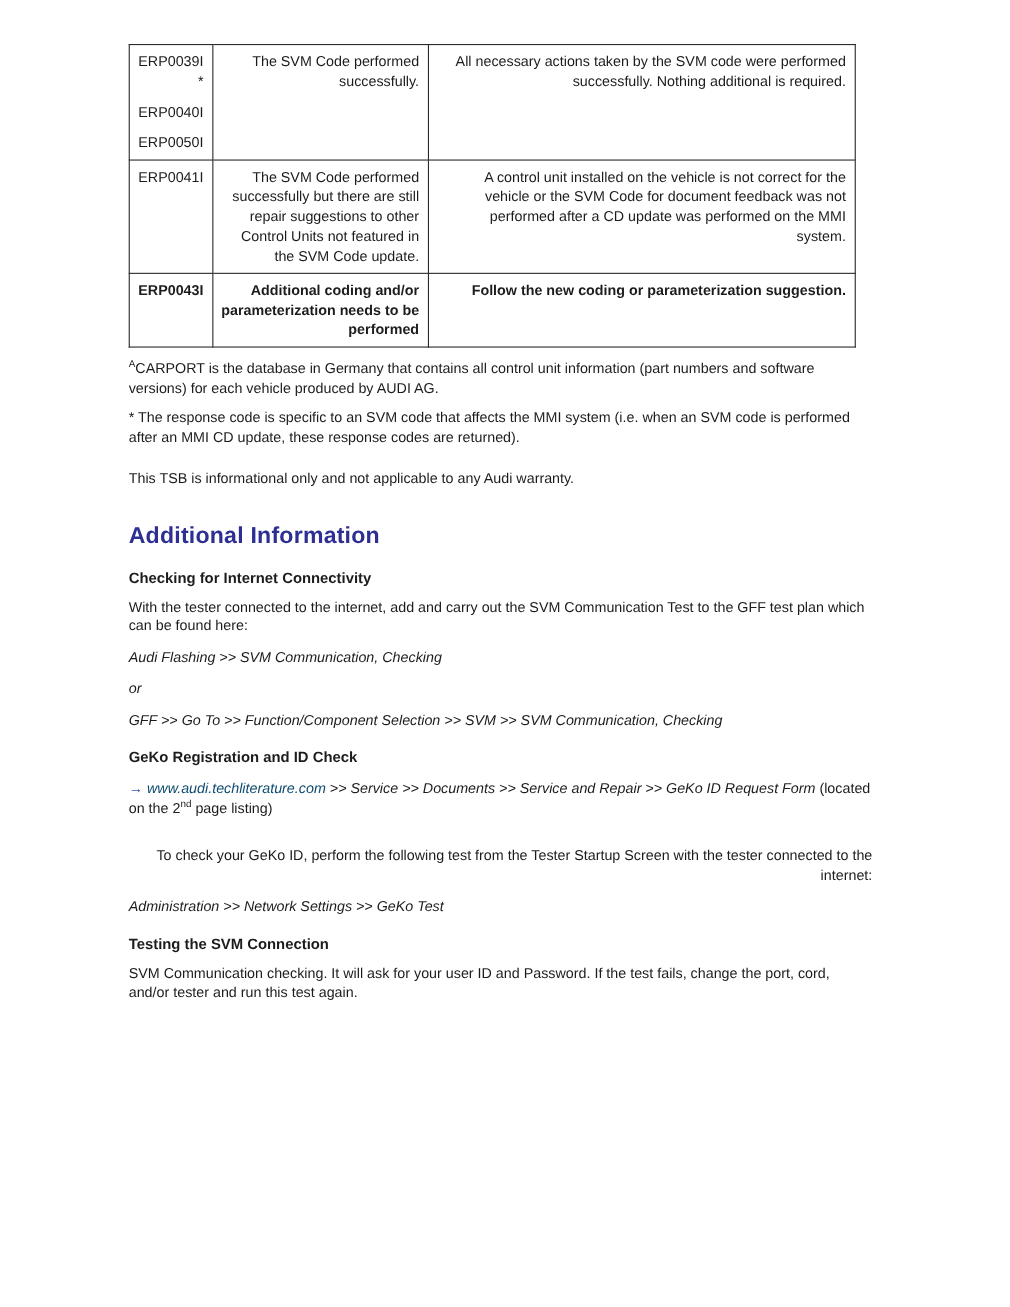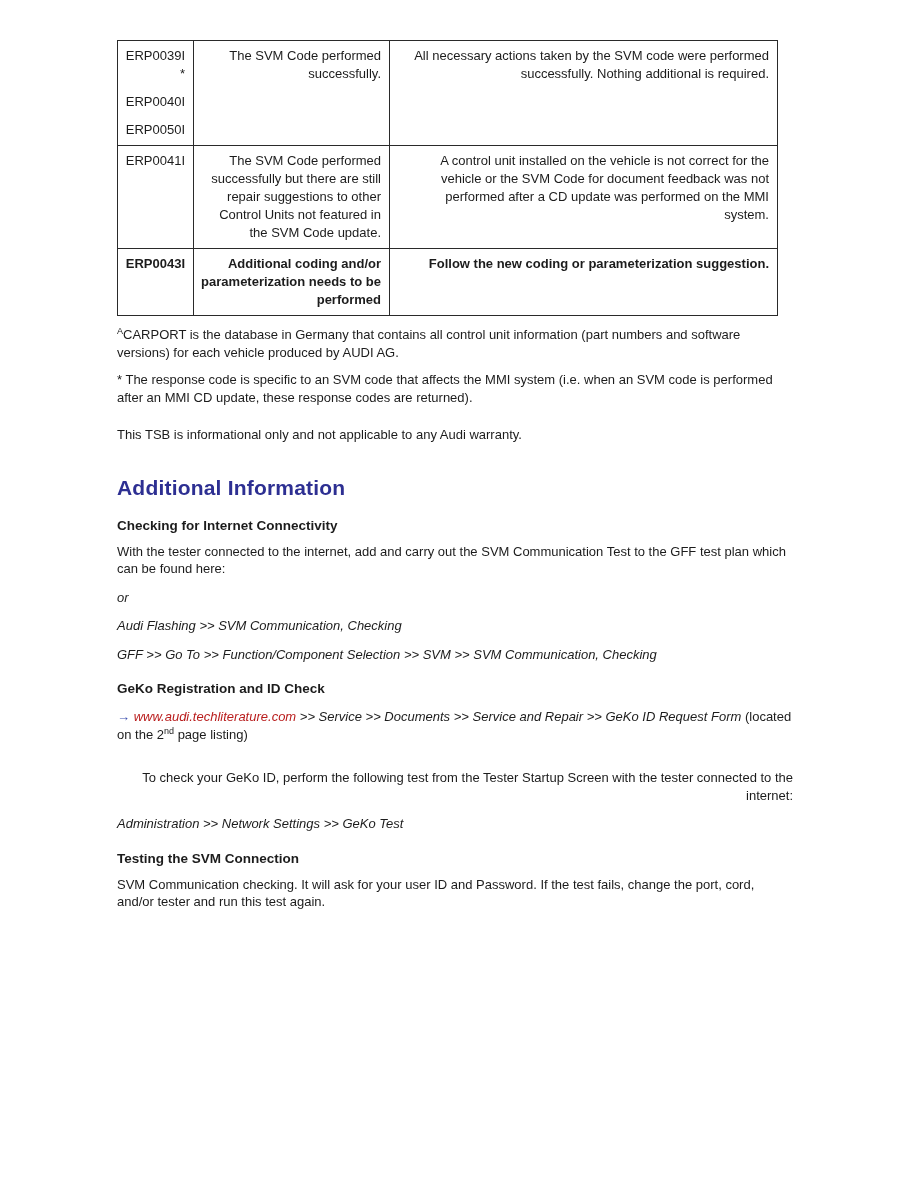--- a/index.html
+++ b/index.html
@@ -58,21 +58,21 @@
     margin-top: 17px; line-height: 17px;
   }
   p.para { font-size: 13px; line-height: 17.5px; margin: 9px 0 0 0; width: 676px; }
   p.path-line {
     font-size: 13px; font-style: italic;
     line-height: 17.5px; margin: 11px 0 0 0; width: 676px;
   }
   .link-line { font-size: 13px; line-height: 17.5px; margin: 11px 0 0 0; width: 676px; }
   .link-line .arrow { color: #3c4fae; font-style: italic; }
   .link-line a.doc-link {
-    color: #b91c1c; font-style: italic;
+    color: #0c4a6e; font-style: italic;
     text-decoration: none; cursor: pointer;
   }
   .link-line .path-rest { font-style: italic; }
   .link-line .suffix { font-style: normal; }
   .link-line sup { font-size: 9px; line-height: 0; }
 </style>
 </head>
 <body>
 
 <div class="page">
@@ -116,22 +116,22 @@
     <div class="footnote"><sup>A</sup><span>CARPORT is the database in Germany that contains all control unit information (part numbers and software versions) for each vehicle produced by AUDI AG.</span></div>
 
     <div class="footnote">* The response code is specific to an SVM code that affects the MMI system (i.e. when an SVM code is performed after an MMI CD update, these response codes are returned).</div>
 
     <p class="body-para">This TSB is informational only and not applicable to any Audi warranty.</p>
 
     <h1 class="section additional-heading" style="margin-top:33px;">Additional Information</h1>
 
     <div class="subheading">Checking for Internet Connectivity</div>
     <p class="para">With the tester connected to the internet, add and carry out the SVM Communication Test to the GFF test plan which can be found here:</p>
+    <p class="path-line">Audi Flashing &gt;&gt; SVM Communication, Checking</p>
     <p class="path-line">or</p>
-    <p class="path-line">Audi Flashing &gt;&gt; SVM Communication, Checking</p>
     <p class="path-line">GFF &gt;&gt; Go To &gt;&gt; Function/Component Selection &gt;&gt; SVM &gt;&gt; SVM Communication, Checking</p>
 
     <div class="subheading">GeKo Registration and ID Check</div>
 
     <div class="link-line"><span class="arrow">→ </span><a class="doc-link">www.audi.techliterature.com</a><span class="path-rest"> &gt;&gt; Service &gt;&gt; Documents &gt;&gt; Service and Repair &gt;&gt; GeKo ID Request Form </span><span class="suffix">(located on the 2</span><sup class="suffix">nd</sup><span class="suffix"> page listing)</span></div>
 
     <p class="para" style="margin-top:26px;text-align:right;">To check your GeKo ID, perform the following test from the Tester Startup Screen with the tester connected to the internet:</p>
     <p class="path-line">Administration &gt;&gt; Network Settings &gt;&gt; GeKo Test</p>
 
     <div class="subheading">Testing the SVM Connection</div>

